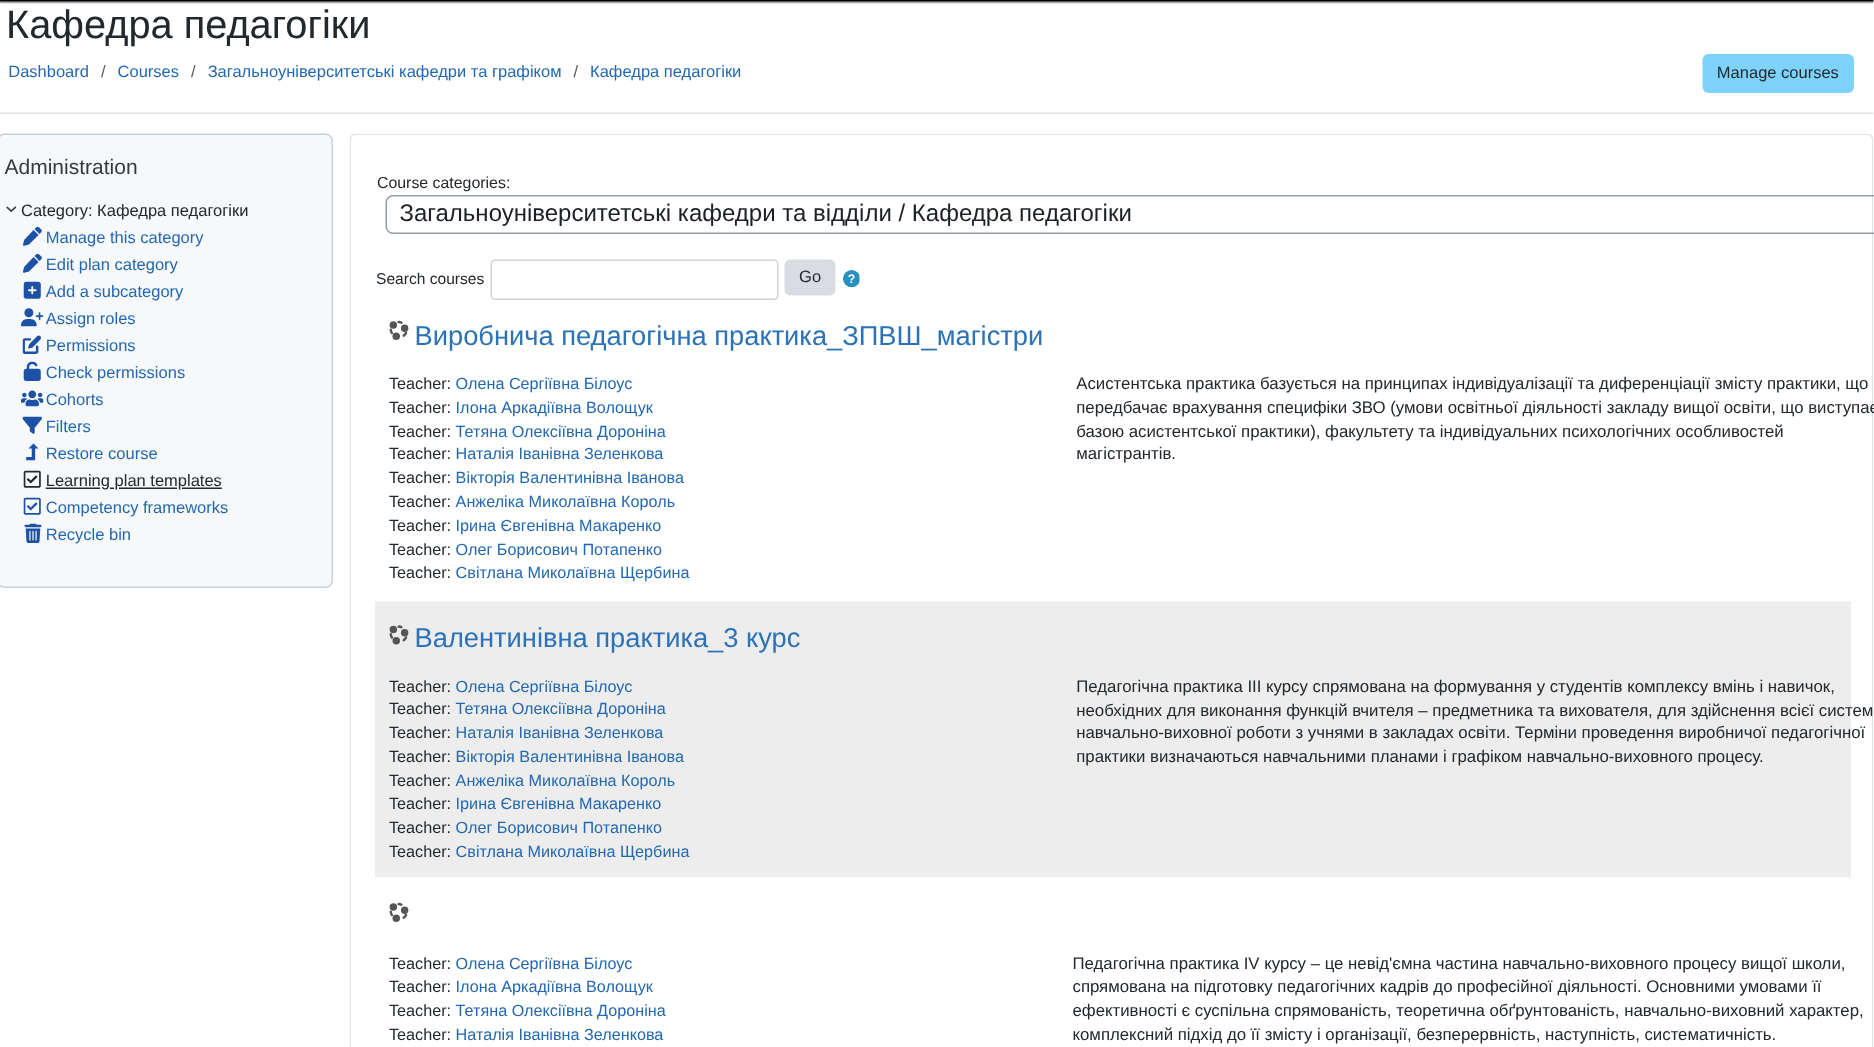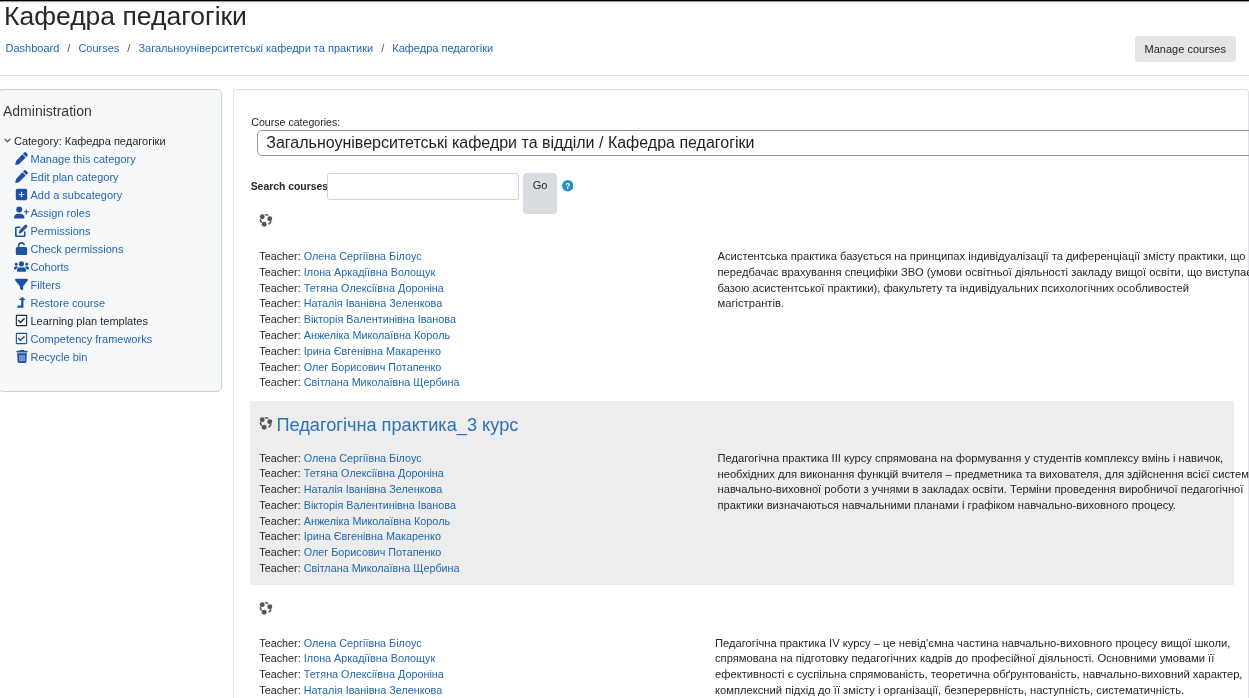--- a/index.html
+++ b/index.html
@@ -7,21 +7,21 @@
   html,body { width:1249px; height:698px; overflow:hidden; background:#fff;
     font-family:"Liberation Sans", sans-serif; color:#1d2125; }
   a { color:#2368b0; text-decoration:none; }
   .topline { position:absolute; left:0; top:0; width:1249px; height:1px; background:#000;
     box-shadow:0 1px 1px rgba(0,0,0,.5); }
   h1.pagetitle { position:absolute; left:4px; top:1px; font-size:26.5px; font-weight:400;
     line-height:31px; color:#23282d; }
   .breadcrumb { position:absolute; left:5.5px; top:41px; font-size:11px; line-height:15px; }
   .breadcrumb .sep { color:#53595f; padding:0 8px; }
   .btn-manage { position:absolute; left:1134.5px; top:36px; width:101.5px; height:26px;
-    background:#e5e5e5; border-radius:4px; font-size:11px;
+    background:#7dd3fc; border-radius:4px; font-size:11px;
     color:#23282d; text-align:center; line-height:26px; }
   .hr { position:absolute; left:0; top:75px; width:1249px; height:1px; background:#dee2e6; }
 
   
   .sidebar { position:absolute; left:-2px; top:89px; width:224px; height:303px;
     background:#f7f8f9; border:1px solid #c9d0d6; border-radius:5px; }
   .sidebar h5 { font-weight:400; font-size:14px; line-height:16px; color:#343a40;
     position:absolute; left:4px; top:13px; }
   .tree { position:absolute; left:0; top:42.5px; font-size:11px; }
   .tree .cat { color:#23282d; }
@@ -37,37 +37,37 @@
   .main { position:absolute; left:233px; top:89px; width:1016px; height:640px;
     background:#fff; border:1px solid #dee2e6; border-radius:4px 4px 0 0; border-bottom:none; }
   .lbl { position:absolute; font-size:10.6px; line-height:14px; color:#23282d; }
   .select { position:absolute; left:23.3px; top:40.4px; width:1010px; height:26px;
     border:1px solid #949ca5; border-radius:5px; font-size:16px; line-height:24px;
     padding-left:8px; color:#1d2125; }
   .select .caret { position:absolute; right:8.5px; top:9.2px; line-height:0; }
   .select .caret svg { display:block; }
   .searchbox { position:absolute; left:92.6px; top:82.7px; width:192px; height:27px;
     border:1px solid #ced4da; border-radius:3px; background:#fff; }
-  .gobtn { position:absolute; left:289.2px; top:83.3px; width:33.8px; height:41px;
+  .gobtn { position:absolute; left:289.2px; top:83.3px; width:33.8px; height:24px;
     background:#d9dde1; border-radius:4px; font-size:11px;
     text-align:center; line-height:24.4px; color:#23282d; }
 
   .coursetitle { position:absolute; font-size:18.2px; line-height:24px; color:#2b72b7; white-space:nowrap; }
   .coursetitle a { color:#2b72b7; }
   .cicon { position:absolute; }
   .teachers { position:absolute; font-size:10.8px; line-height:15.8px; color:#23282d; white-space:nowrap; }
   .summary { position:absolute; font-size:11.2px; line-height:15.8px; color:#23282d; white-space:nowrap;margin-left:27px; }
   .grayblock { position:absolute; left:15.5px; top:311.4px; width:984.5px; height:183.3px; background:#ededed; }
 </style>
 </head>
 <body>
 <div class="topline"></div>
 <h1 class="pagetitle">Кафедра педагогіки</h1>
 <div class="breadcrumb">
-  <a href="#">Dashboard</a><span class="sep">/</span><a href="#">Courses</a><span class="sep">/</span><a href="#">Загальноуніверситетські кафедри та практики</a><span class="sep">/</span><a href="#">Кафедра педагогіки</a>
+  <a href="#">Dashboard</a><span class="sep">/</span><a href="#">Courses</a><span class="sep">/</span><a href="#">Загальноуніверситетські кафедри та графіком</a><span class="sep">/</span><a href="#">Кафедра педагогіки</a>
 </div>
 <div class="btn-manage">Manage courses</div>
 <div class="hr"></div>
 
 <div class="sidebar">
   <h5>Administration</h5>
   <div class="tree">
     <div class="catrow"><svg class="chevsvg" width="7" height="5.5" viewBox="0 0 9 6" style="margin-right:3px; vertical-align:2px;">
           <path d="M1 1 L4.5 4.3 L8 1" stroke="#3a4046" stroke-width="1.4" fill="none" stroke-linecap="round"></path>
         </svg><span class="cat">Category: Кафедра педагогіки</span></div>
@@ -94,60 +94,61 @@
               <path fill="#1c51a5" d="M96 224c35.3 0 64-28.7 64-64s-28.7-64-64-64-64 28.7-64 64 28.7 64 64 64zm448 0c35.3 0 64-28.7 64-64s-28.7-64-64-64-64 28.7-64 64 28.7 64 64 64zm32 32h-64c-17.6 0-33.5 7.1-45.1 18.6 40.3 22.1 68.9 62 75.1 109.4h66c17.7 0 32-14.3 32-32v-32c0-35.3-28.7-64-64-64zm-256 0c61.9 0 112-50.1 112-112S381.9 32 320 32 208 82.1 208 144s50.1 112 112 112zm76.8 32h-8.3c-20.8 10-43.9 16-68.5 16s-47.6-6-68.5-16h-8.3C179.6 288 128 339.6 128 403.2V432c0 26.5 21.5 48 48 48h288c26.5 0 48-21.5 48-48v-28.8c0-63.6-51.6-115.2-115.2-115.2zm-223.7-13.4C161.5 263.1 145.6 256 128 256H64c-35.3 0-64 28.7-64 64v32c0 17.7 14.3 32 32 32h65.9c6.3-47.4 34.9-87.3 75.2-109.4z"></path>
             </svg></span><a href="#">Cohorts</a></li>
       <li><span class="icw"><svg width="13" height="13" viewBox="0 0 512 512">
               <path fill="#1c51a5" d="M3.9 54.9C10.5 40.9 24.5 32 40 32H472c15.5 0 29.5 8.9 36.1 22.9s4.6 30.5-5.2 42.5L320 320.9V448c0 12.1-6.8 23.2-17.7 28.6s-23.8 4.3-33.5-3l-64-48c-8.1-6-12.8-15.5-12.8-25.6V320.9L9 97.3C-.7 85.4-2.8 68.8 3.9 54.9z"></path>
             </svg></span><a href="#">Filters</a></li>
       <li><span class="icw"><svg width="13" height="13" viewBox="0 0 16 16">
               <path fill="#1c51a5" d="M3 14.6 V11.8 H7.6 V5 H4.9 L9 0.8 L13.1 5 H10.4 V14.6 Z"></path>
             </svg></span><a href="#">Restore course</a></li>
       <li class="dark"><span class="icw"><svg width="13" height="13" viewBox="0 0 448 512">
               <path fill="#23282d" d="M400 32H48C21.5 32 0 53.5 0 80v352c0 26.5 21.5 48 48 48h352c26.5 0 48-21.5 48-48V80c0-26.5-21.5-48-48-48zm4 400c0 2.2-1.8 4-4 4H48c-2.2 0-4-1.8-4-4V80c0-2.2 1.8-4 4-4h352c2.2 0 4 1.8 4 4v352zm-35.9-241.7L191.5 361.5c-4.7 4.7-12.3 4.7-17 0l-90.1-91.4c-4.7-4.7-4.6-12.3 .1-17l22.7-22.5c4.7-4.7 12.3-4.6 17 .1l59.1 59.9 132.1-131c4.7-4.7 12.3-4.6 17 .1l22.6 22.7c4.7 4.7 4.6 12.3-.1 17z"></path>
-            </svg></span><a href="#" style="">Learning plan templates</a></li>
+            </svg></span><a href="#" style="text-decoration:underline;">Learning plan templates</a></li>
       <li><span class="icw"><svg width="13" height="13" viewBox="0 0 448 512">
               <path fill="#1c51a5" d="M400 32H48C21.5 32 0 53.5 0 80v352c0 26.5 21.5 48 48 48h352c26.5 0 48-21.5 48-48V80c0-26.5-21.5-48-48-48zm4 400c0 2.2-1.8 4-4 4H48c-2.2 0-4-1.8-4-4V80c0-2.2 1.8-4 4-4h352c2.2 0 4 1.8 4 4v352zm-35.9-241.7L191.5 361.5c-4.7 4.7-12.3 4.7-17 0l-90.1-91.4c-4.7-4.7-4.6-12.3 .1-17l22.7-22.5c4.7-4.7 12.3-4.6 17 .1l59.1 59.9 132.1-131c4.7-4.7 12.3-4.6 17 .1l22.6 22.7c4.7 4.7 4.6 12.3-.1 17z"></path>
             </svg></span><a href="#">Competency frameworks</a></li>
       <li><span class="icw"><svg width="12" height="13" viewBox="0 0 448 512">
               <path fill="#1c51a5" d="M135.2 17.7L128 32H32C14.3 32 0 46.3 0 64S14.3 96 32 96H416c17.7 0 32-14.3 32-32s-14.3-32-32-32H320l-7.2-14.3C307.4 6.8 296.3 0 284.2 0H163.8c-12.1 0-23.2 6.8-28.6 17.7zM416 128H32L53.2 467c1.6 25.3 22.6 45 47.9 45H346.9c25.3 0 46.3-19.7 47.9-45L416 128zM144 192c8.8 0 16 7.2 16 16V432c0 8.8-7.2 16-16 16s-16-7.2-16-16V208c0-8.8 7.2-16 16-16zm80 0c8.8 0 16 7.2 16 16V432c0 8.8-7.2 16-16 16s-16-7.2-16-16V208c0-8.8 7.2-16 16-16zm80 0c8.8 0 16 7.2 16 16V432c0 8.8-7.2 16-16 16s-16-7.2-16-16V208c0-8.8 7.2-16 16-16z"></path>
             </svg></span><a href="#">Recycle bin</a></li>
     </ul>
   </div>
 </div>
 
 <div class="main">
   <div class="lbl" style="left:17.3px; top:25.4px;">Course categories:</div>
   <div class="select">Загальноуніверситетські кафедри та відділи / Кафедра педагогіки
     <span class="caret">
         <svg width="7.5" height="8" viewBox="0 0 10 11">
           <path d="M0.8 4.2 L5 0.4 L9.2 4.2 Z M0.8 6.4 L5 10.2 L9.2 6.4 Z" fill="#16191d"></path>
         </svg>
       </span>
   </div>
-  <div class="lbl" style="left:16.7px; top:89.5px; font-size:10.4px;font-weight:bold;">Search courses</div>
+  <div class="lbl" style="left:16.7px; top:89.5px; font-size:10.4px;">Search courses</div>
   <div class="searchbox"></div>
   <div class="gobtn">Go</div>
   <svg class="helpicon" style="left:327.8px; top:90.3px; position:absolute;" width="11.5" height="11.5" viewBox="0 0 16 16">
       <circle cx="8" cy="8" r="8" fill="#2691c0"></circle>
       <text x="8" y="12.2" font-size="11.5" font-weight="bold" fill="#fff" text-anchor="middle" font-family="Liberation Sans">?</text>
     </svg>
 
   <svg class="cicon" style="left:25.3px; top:122.8px;" width="14" height="14" viewBox="0 0 13 13">
       <g fill="#555" stroke="none">
         <circle cx="3" cy="3.4" r="2.3"></circle>
         <circle cx="10" cy="5.4" r="2.3"></circle>
         <circle cx="4.8" cy="10.4" r="2.3"></circle>
       </g>
       <g stroke="#555" stroke-width="1.5" fill="none" stroke-linecap="round">
         <path d="M6.2 1.6 Q7.2 1.5 8 2"></path>
         <path d="M10.9 8.2 Q10.4 9.3 9.4 10"></path>
         <path d="M1.4 6.3 Q1.5 7.5 2.1 8.4"></path>
       </g>
     </svg>
+  <div class="coursetitle" style="left:42.4px; top:121.7px;"><a href="#">Виробнича педагогічна практика_ЗПВШ_магістри</a></div>
   <div class="teachers" style="left:25.3px; top:159px;">
     <div>Teacher: <a href="#">Олена Сергіївна Білоус</a></div>
     <div>Teacher: <a href="#">Ілона Аркадіївна Волощук</a></div>
     <div>Teacher: <a href="#">Тетяна Олексіївна Дороніна</a></div>
     <div>Teacher: <a href="#">Наталія Іванівна Зеленкова</a></div>
     <div>Teacher: <a href="#">Вікторія Валентинівна Іванова</a></div>
     <div>Teacher: <a href="#">Анжеліка Миколаївна Король</a></div>
     <div>Teacher: <a href="#">Ірина Євгенівна Макаренко</a></div>
     <div>Teacher: <a href="#">Олег Борисович Потапенко</a></div>
     <div>Teacher: <a href="#">Світлана Миколаївна Щербина</a></div>
@@ -160,21 +161,21 @@
         <circle cx="3" cy="3.4" r="2.3"></circle>
         <circle cx="10" cy="5.4" r="2.3"></circle>
         <circle cx="4.8" cy="10.4" r="2.3"></circle>
       </g>
       <g stroke="#555" stroke-width="1.5" fill="none" stroke-linecap="round">
         <path d="M6.2 1.6 Q7.2 1.5 8 2"></path>
         <path d="M10.9 8.2 Q10.4 9.3 9.4 10"></path>
         <path d="M1.4 6.3 Q1.5 7.5 2.1 8.4"></path>
       </g>
     </svg>
-  <div class="coursetitle" style="left:42.4px; top:322.7px;"><a href="#">Педагогічна практика_3 курс</a></div>
+  <div class="coursetitle" style="left:42.4px; top:322.7px;"><a href="#">Валентинівна практика_3 курс</a></div>
   <div class="teachers" style="left:25.3px; top:360.5px;">
     <div>Teacher: <a href="#">Олена Сергіївна Білоус</a></div>
     <div>Teacher: <a href="#">Тетяна Олексіївна Дороніна</a></div>
     <div>Teacher: <a href="#">Наталія Іванівна Зеленкова</a></div>
     <div>Teacher: <a href="#">Вікторія Валентинівна Іванова</a></div>
     <div>Teacher: <a href="#">Анжеліка Миколаївна Король</a></div>
     <div>Teacher: <a href="#">Ірина Євгенівна Макаренко</a></div>
     <div>Teacher: <a href="#">Олег Борисович Потапенко</a></div>
     <div>Teacher: <a href="#">Світлана Миколаївна Щербина</a></div>
   </div>

